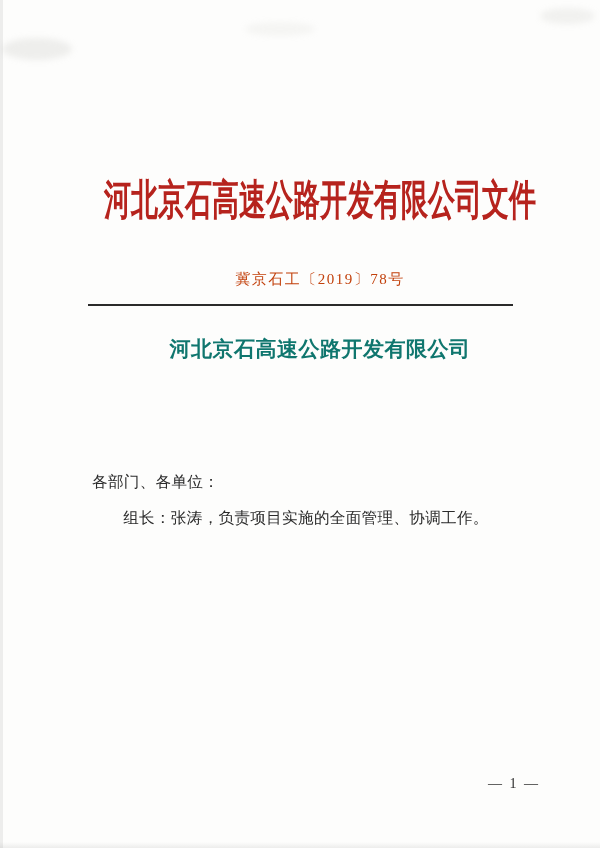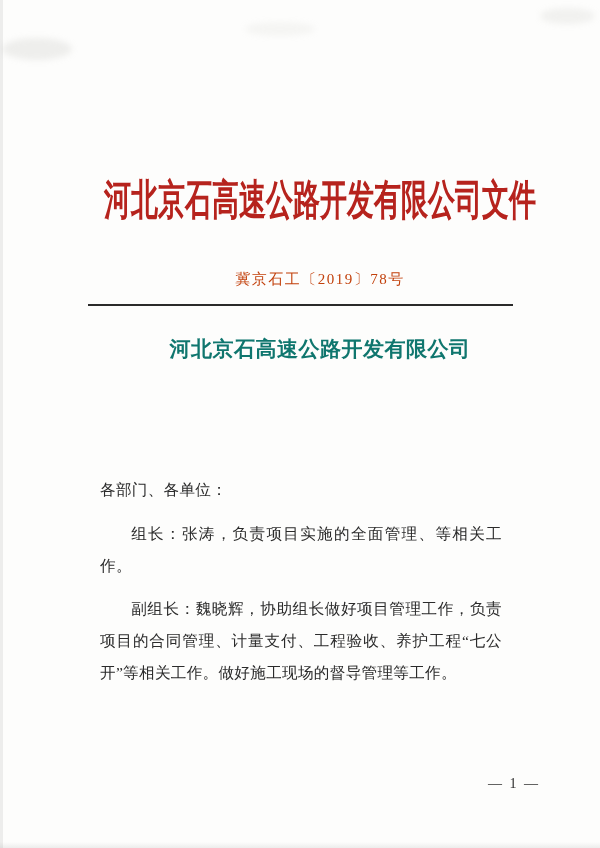--- a/index.html
+++ b/index.html
@@ -95,21 +95,21 @@
     top: 462px;
     left: 88px;
     width: 426px;
     font-size: 15.6px;
     line-height: 31.8px;
     letter-spacing: 0.3px;
     text-align: justify;
     color: #2b2b2b;
   }
   .body-text p {
-    margin: 12px;
+    margin: 4px;
     text-indent: 2em;
   }
   .body-text .salutation {
     text-indent: 0;
   }
 
   .page-number {
     position: absolute;
     top: 776px;
     right: 100px;
@@ -136,19 +136,18 @@
   <div class="doc-number">冀京石工〔2019〕78号</div>
 
   <div class="divider" style="background: rgb(42, 42, 42);"></div>
 
   <div class="doc-title">
     <div>河北京石高速公路开发有限公司</div>
   </div>
 
   <div class="body-text">
     <p class="salutation">各部门、各单位：</p>
-    <p>组长：张涛，负责项目实施的全面管理、等相关工作。</p>
-    <p>副组长：魏晓辉，协助组长做好项目管理工作，负责项目的合同管理、计量支付、工程验收、养护工程“七公开”等相关工作。做好施工现场的督导管理等工作。</p>
+    <p>组长：张涛，负责项目实施的全面管理、协调工作。</p>
   </div>
 
   <div class="page-number">— 1 —</div>
 
 </div>
 
 </body></html>

